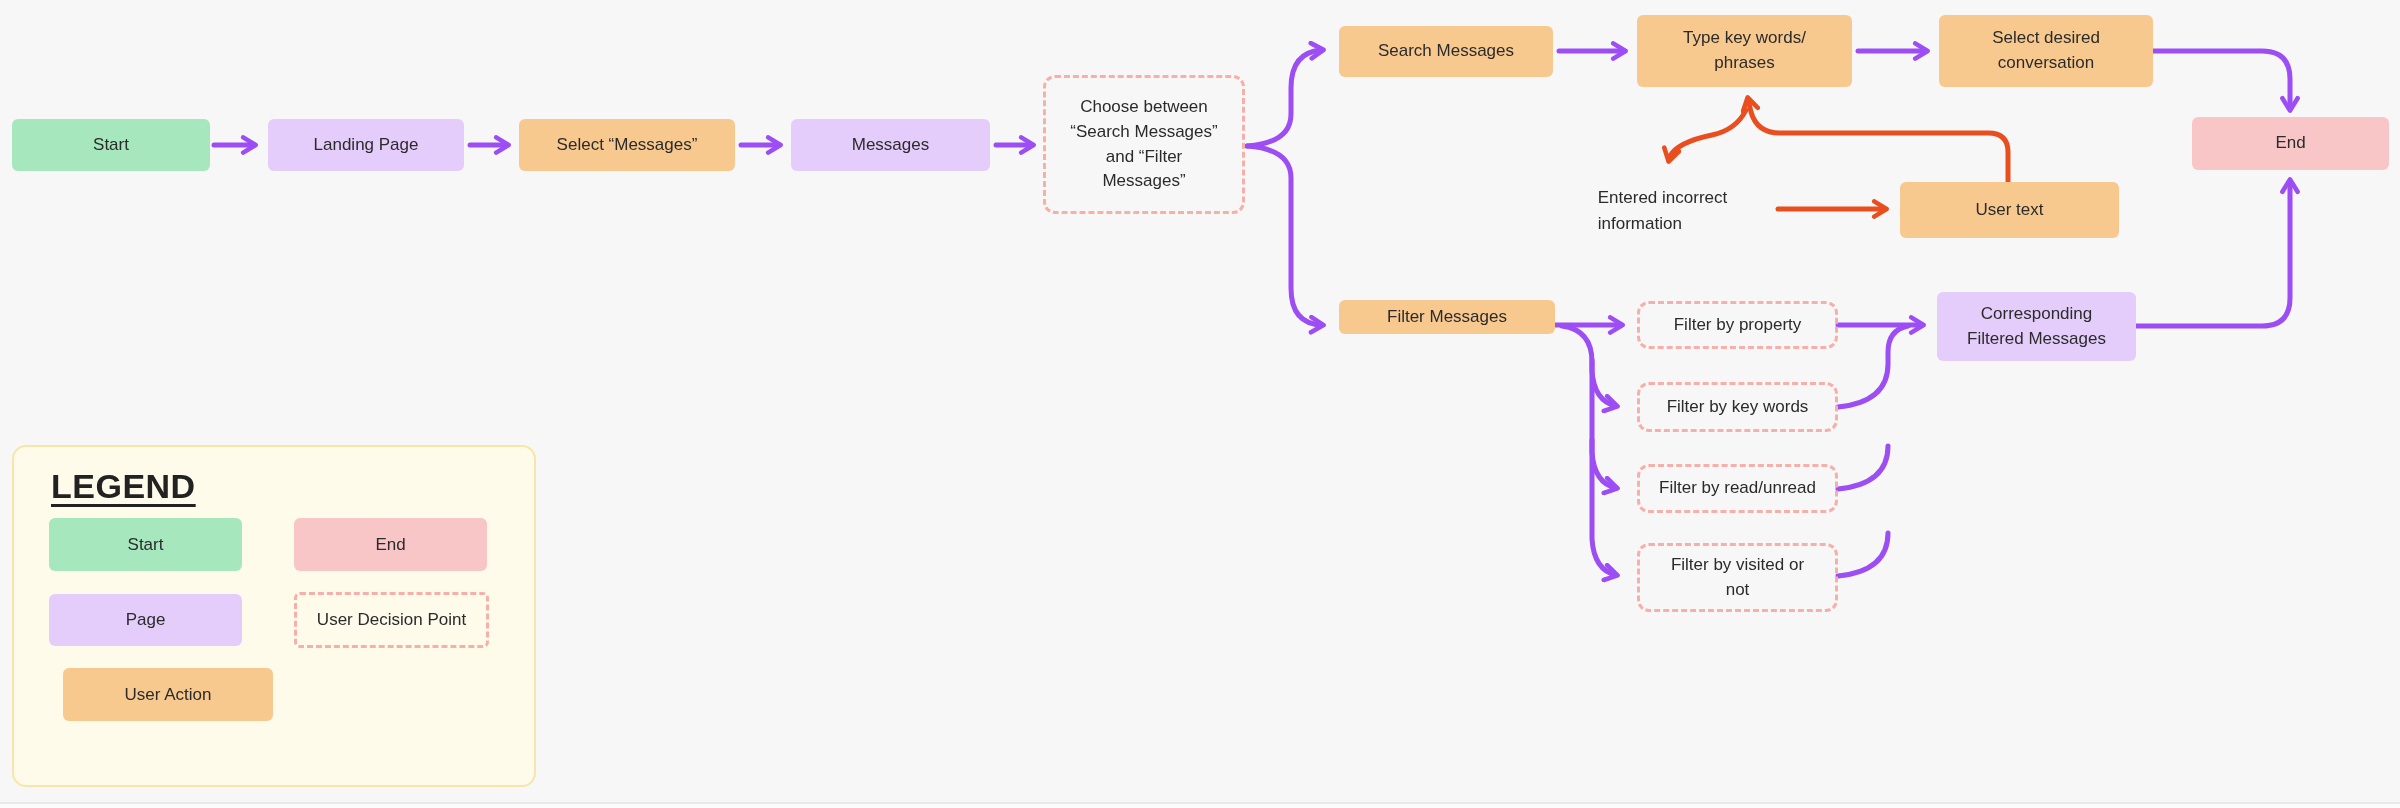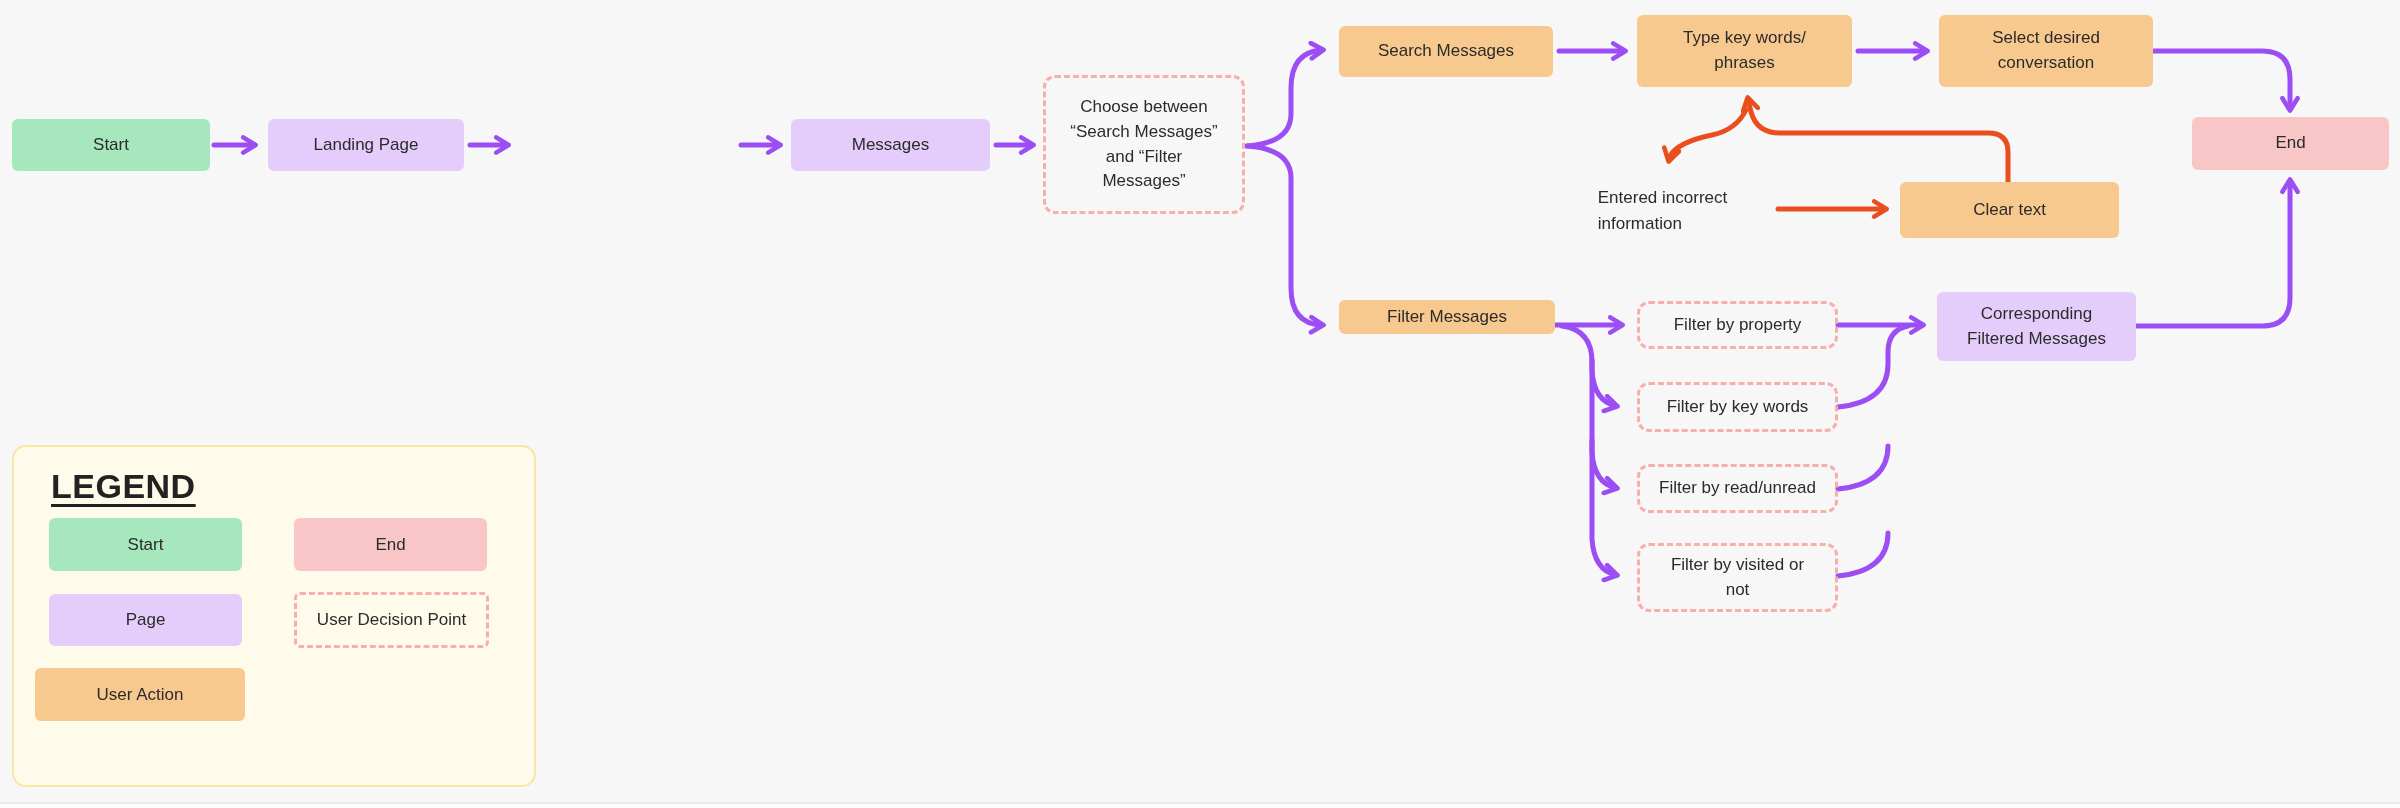--- a/index.html
+++ b/index.html
@@ -77,20 +77,22 @@
       <path d="M1778,209 H1885" marker-end="url(#mR)"></path>
     </g>
   </svg>
 
   <div class="node type-start" style="left:12px;top:119px;width:198px;height:52px">
     <span>Start</span></div>
 
   <div class="node type-page" style="left:268px;top:119px;width:196px;height:52px">
     <span>Landing Page</span></div>
 
+  <div class="node type-action" style="left:519px;top:119px;width:216px;height:52px">
+    <span>Select “Messages”</span></div>
 
   <div class="node type-page" style="left:791px;top:119px;width:199px;height:52px">
     <span>Messages</span></div>
 
   <div class="node type-decision" style="left:1043px;top:75px;width:202px;height:139px">
     <span>Choose between
 “Search Messages”
 and “Filter
 Messages”</span></div>
 
@@ -105,21 +107,21 @@
     <span>Select desired
 conversation</span></div>
 
   <div class="node type-end" style="left:2192px;top:117px;width:197px;height:53px">
     <span>End</span></div>
 
   <div class="note" style="left:1575px;top:186px;width:175px;height:50px">Entered incorrect
 information</div>
 
   <div class="node type-action" style="left:1900px;top:182px;width:219px;height:56px">
-    <span>Clear text</span></div>
+    <span>User text</span></div>
 
   <div class="node type-action" style="left:1339px;top:300px;width:216px;height:34px">
     <span>Filter Messages</span></div>
 
   <div class="node type-decision" style="left:1637px;top:301px;width:201px;height:48px">
     <span>Filter by property</span></div>
 
   <div class="node type-decision" style="left:1637px;top:382px;width:201px;height:50px">
     <span>Filter by key words</span></div>
 
@@ -133,17 +135,17 @@
   <div class="node type-page" style="left:1937px;top:292px;width:199px;height:69px">
     <span>Corresponding
 Filtered Messages</span></div>
 
   <div class="legend">
     <div class="legend-title">LEGEND</div>
     <div class="chip type-start" style="left:35px;top:71px;width:193px;height:53px">Start</div>
     <div class="chip type-end" style="left:280px;top:71px;width:193px;height:53px">End</div>
     <div class="chip type-page" style="left:35px;top:147px;width:193px;height:52px">Page</div>
     <div class="chip type-decision" style="left:280px;top:145px;width:195px;height:56px">User Decision Point</div>
-    <div class="chip type-action" style="left:21px;top:221px;width:210px;height:53px">User Action</div>
+    <div class="chip type-action" style="left:49px;top:221px;width:210px;height:53px">User Action</div>
   </div>
 
   <div class="footer-strip"></div>
 </div>
 
 </body></html>

